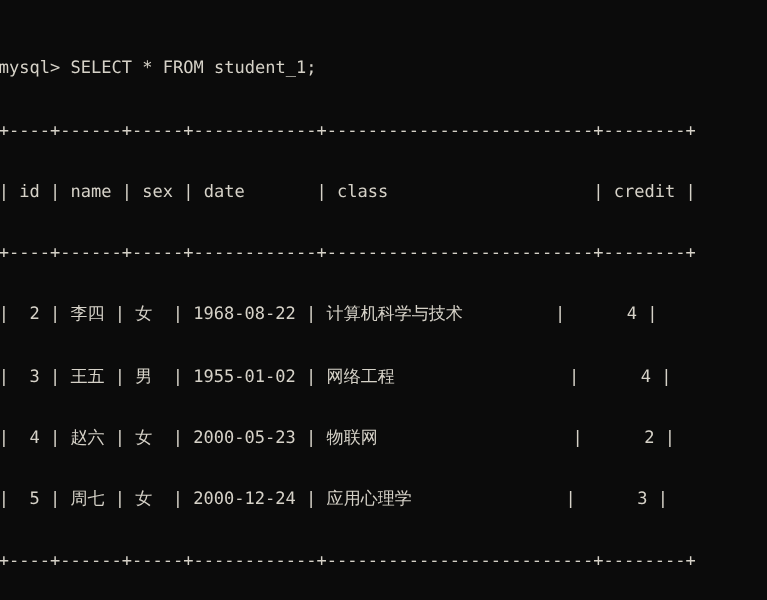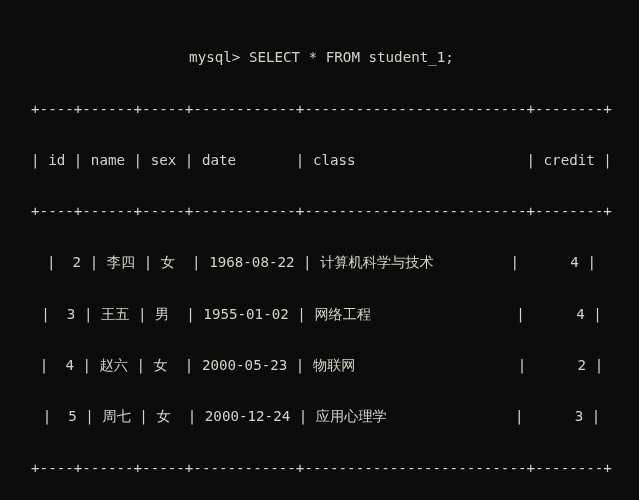--- a/index.html
+++ b/index.html
@@ -41,21 +41,21 @@
   .line {
     display: block;
     height: 17.1px;
     white-space: pre;
     font-family: "DejaVu Sans Mono", "Liberation Mono", monospace;
   }
 </style>
 </head>
 <body style="background: rgb(11, 11, 11);">
 
-<div id="terminal" style="background: rgb(11, 11, 11); color: rgb(214, 210, 200); text-align: center;">
+<div id="terminal" style="background: rgb(11, 11, 11); color: rgb(214, 210, 200);">
   <div id="screen" style="color: rgb(214, 210, 200);">
 
     <span class="line">mysql&gt; SELECT * FROM student_1;</span>
     <span class="line">+----+------+-----+------------+--------------------------+--------+</span>
     <span class="line">| id | name | sex | date       | class                    | credit |</span>
     <span class="line">+----+------+-----+------------+--------------------------+--------+</span>
     <span class="line">|  2 | 李四 | 女  | 1968-08-22 | 计算机科学与技术         |      4 |</span>
     <span class="line">|  3 | 王五 | 男  | 1955-01-02 | 网络工程                 |      4 |</span>
     <span class="line">|  4 | 赵六 | 女  | 2000-05-23 | 物联网                   |      2 |</span>
     <span class="line">|  5 | 周七 | 女  | 2000-12-24 | 应用心理学               |      3 |</span>

